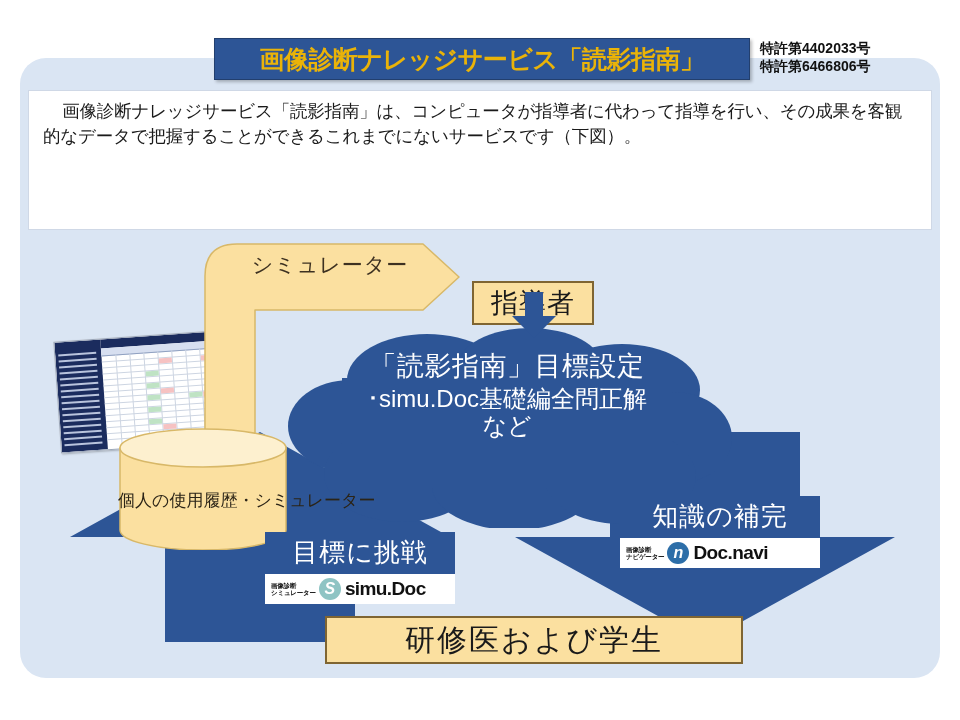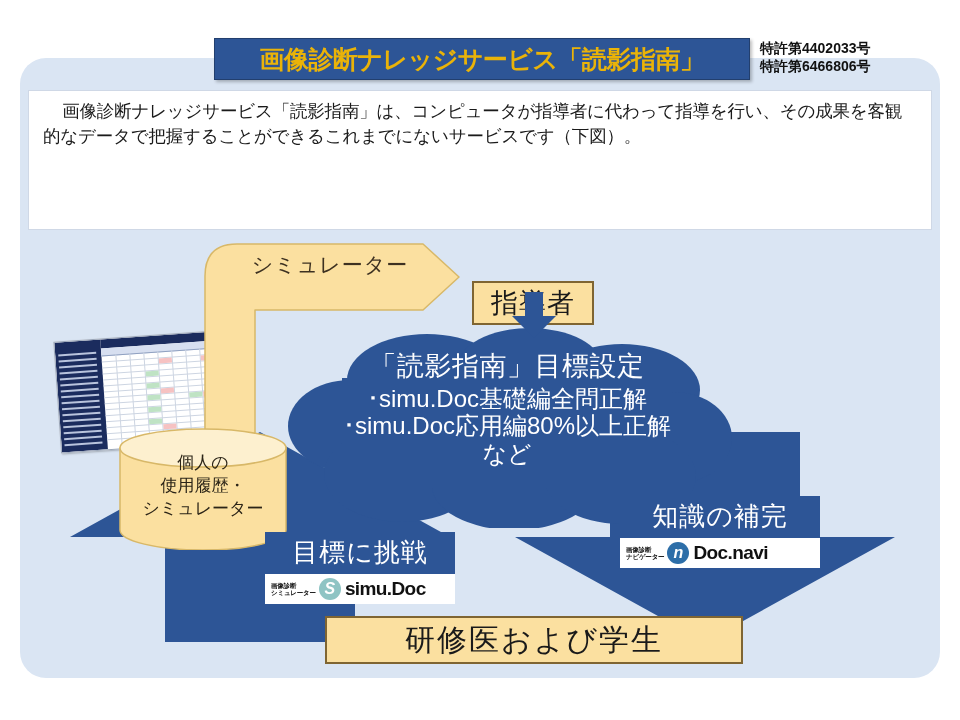--- a/index.html
+++ b/index.html
@@ -121,21 +121,21 @@
   .sheet-grid{position:absolute;left:46px;top:16px;width:114px;height:94px;}
   .sheet-grid .row{position:absolute;left:0;width:114px;height:1px;background:#cdd5e2;}
   .sheet-grid .col{position:absolute;top:0;width:1px;height:94px;background:#cdd5e2;}
   .cellg{position:absolute;background:#bfe3c4;}
   .cellr{position:absolute;background:#f6c2c2;}
 
   
   .cyl{left:98px;top:192px;width:170px;height:122px;z-index:13;}
   .cyl-text{
     left:98px;top:215px;width:170px;height:100px;z-index:14;
-    display:flex;flex-direction:column;align-items:center;justify-content:flex-start;
+    display:flex;align-items:center;justify-content:flex-start;
     pointer-events:none;
   }
   .cyl-text span{font-size:17px;color:#2b2417;line-height:1.36;white-space:nowrap;}
 
   
   .lbl-left{left:245px;top:296px;width:190px;z-index:15;}
   .lbl-right{left:600px;top:260px;width:200px;z-index:15;}
   .lbl-head{
     background:#2d5596;color:#fff;text-align:center;
     font-size:26px;padding:3px 6px 4px 6px;letter-spacing:1px;white-space:nowrap;
@@ -203,21 +203,20 @@
         <ellipse cx="120" cy="146" rx="78" ry="48"></ellipse>
         <ellipse cx="232" cy="158" rx="82" ry="44"></ellipse>
         <ellipse cx="338" cy="148" rx="76" ry="48"></ellipse>
         <rect x="60" y="50" width="330" height="110"></rect>
       </g>
     </svg>
 
     <div class="cloud-text">
       <div class="cloud-line1">「読影指南」目標設定</div>
       <div class="cloud-line2">･simu.Doc基礎編全問正解</div>
-      <div class="cloud-line3">･simu.Doc応用編80%以上正解</div>
       <div class="cloud-line4">など</div>
     </div>
 
     <div class="box-instructor">
       <span>指導者</span>
     </div>
 
     <svg class="elbow" viewBox="0 0 300 230">
       <path d="M 30 225 L 30 40 Q 30 8 62 8 L 248 8 L 284 41 L 248 74 L 80 74 L 80 225 Z" fill="#fbe0a0" stroke="#d8b868" stroke-width="1.5" stroke-linejoin="round"></path>
     </svg>

